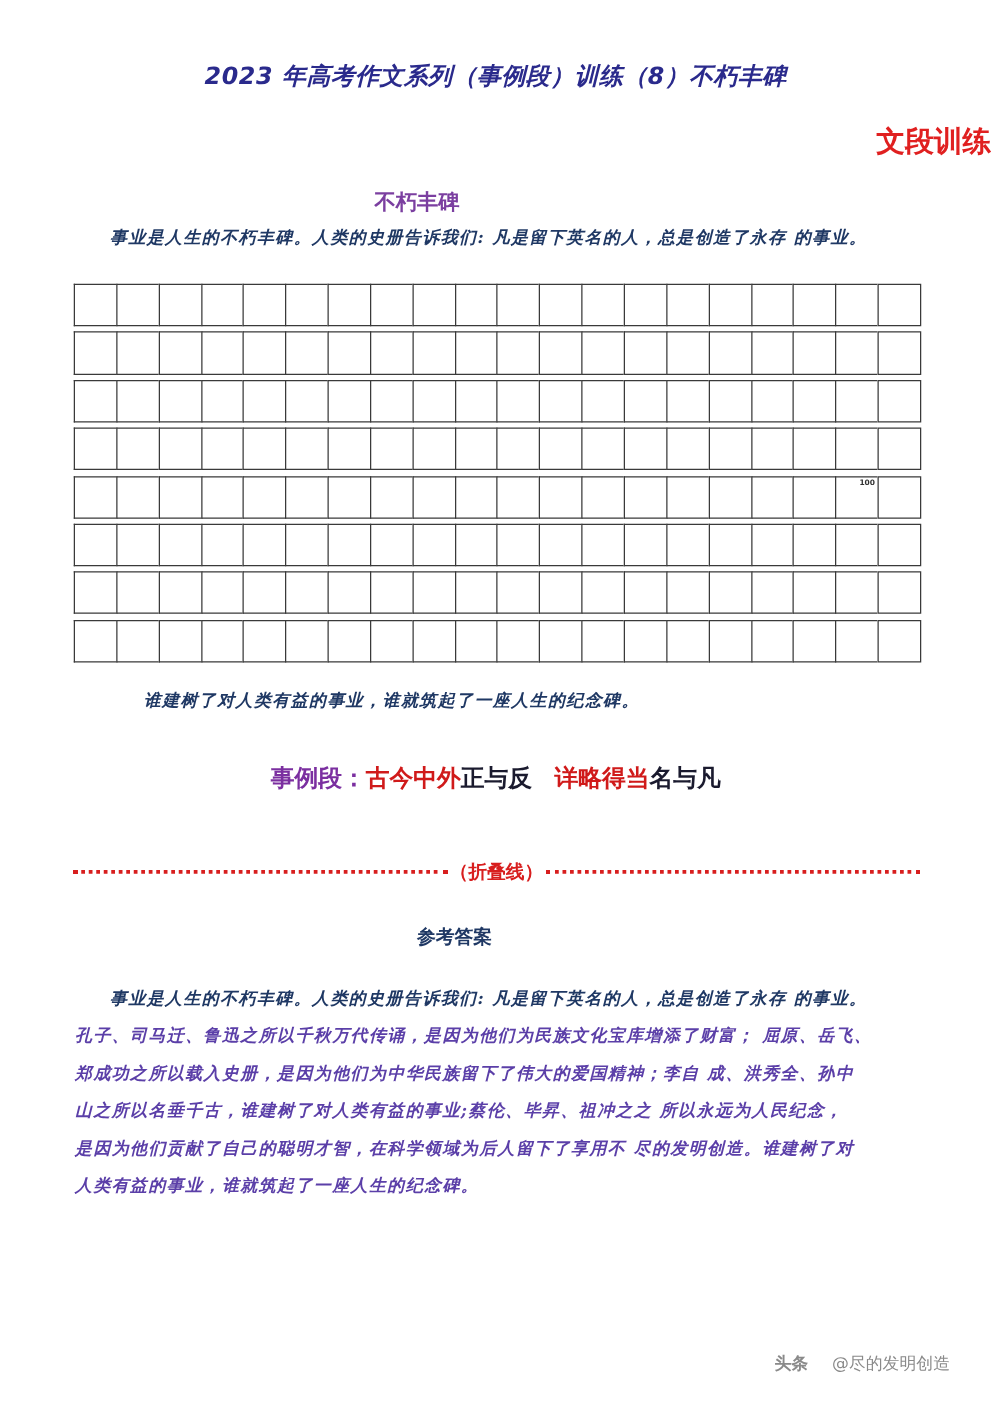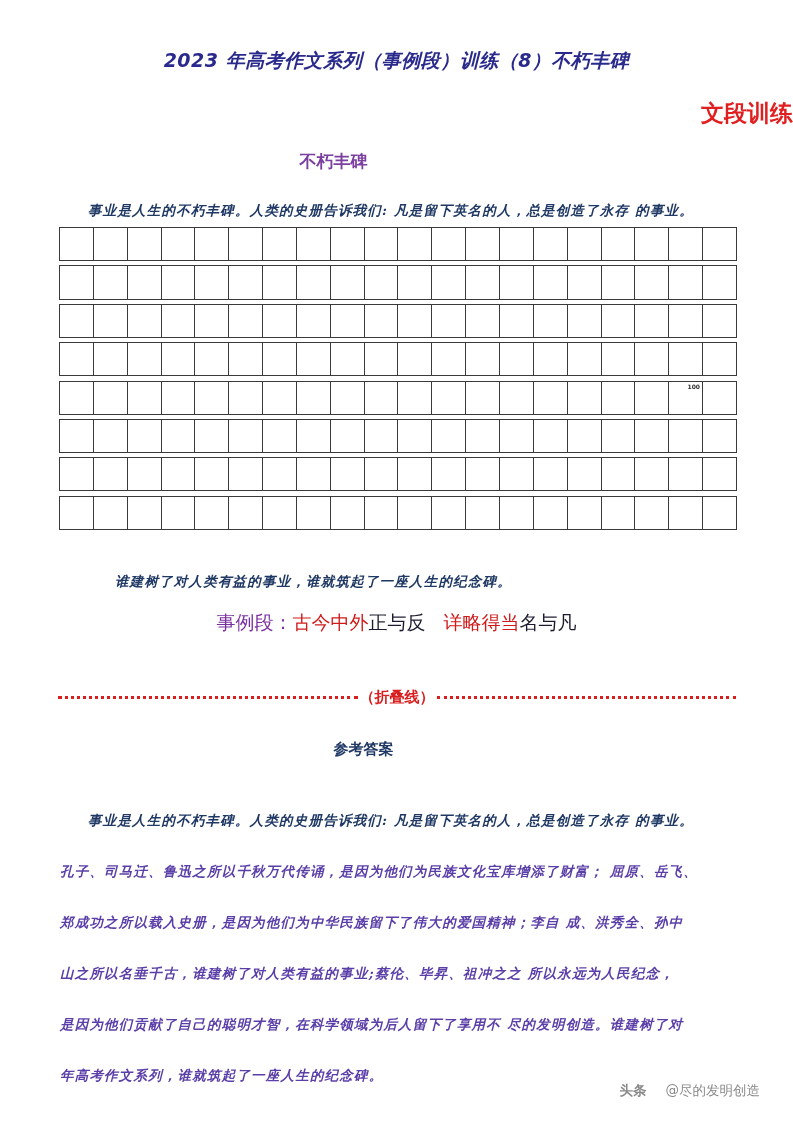--- a/index.html
+++ b/index.html
@@ -34,21 +34,20 @@
     font-size:17px;font-weight:bold;
     color:#7b3fa0;
   }
 
   
   .hand{
     font-family:"DejaVu Serif","Liberation Serif",serif;
     font-weight:bold;
     font-style:italic;
     letter-spacing:1.2px;
-    margin-top:21px;
   }
   .intro-line{
     position:absolute;left:60px;top:181px;width:690px;
     font-size:13.5px;
     color:#1f3864;
     white-space:nowrap;
     text-indent:28px;
   }
 
   
@@ -85,21 +84,21 @@
     position:absolute;left:60px;top:552px;width:690px;
     font-size:13.5px;color:#1f3864;
     white-space:nowrap;
     text-indent:55px;
   }
 
   
   .example-line{
     position:absolute;left:0;top:610px;width:793px;
     text-align:center;
-    font-size:19px;font-weight:normal;
+    font-size:19px;font-weight:bold;
     white-space:nowrap;
     font-family:"DejaVu Sans","Liberation Sans",sans-serif;
   }
   .example-line .c-purple{color:#7b2fa0;}
   .example-line .c-red{color:#d01a1a;}
   .example-line .c-dark{color:#1a1a2e;}
   .example-line .gap{display:inline-block;width:18px;}
 
   
   .fold-wrap{
@@ -363,21 +362,21 @@
     <span class="fold-dots"></span>
   </div>
 
   <div class="answer-title">参考答案</div>
   <div class="answer-body" id="answer-body">
       <div class="ans-line hand navy indent">事业是人生的不朽丰碑。人类的史册告诉我们: 凡是留下英名的人，总是创造了永存 的事业。</div>
       <div class="ans-line hand purple">孔子、司马迁、鲁迅之所以千秋万代传诵，是因为他们为民族文化宝库增添了财富； 屈原、岳飞、</div>
       <div class="ans-line hand purple">郑成功之所以载入史册，是因为他们为中华民族留下了伟大的爱国精神；李自 成、洪秀全、孙中</div>
       <div class="ans-line hand purple">山之所以名垂千古，谁建树了对人类有益的事业;蔡伦、毕昇、祖冲之之 所以永远为人民纪念，</div>
       <div class="ans-line hand purple">是因为他们贡献了自己的聪明才智，在科学领域为后人留下了享用不 尽的发明创造。谁建树了对</div>
-      <div class="ans-line hand purple">年高考作文系列，谁就筑起了一座人生的纪念碑。</div>
+      <div class="ans-line hand purple">人类有益的事业，谁就筑起了一座人生的纪念碑。</div>
     </div>
 
   <div class="watermark">
     <span class="wm-logo">头条</span>
     <span>@尽的发明创造</span>
   </div>
 
 </div>
 
 </body></html>

